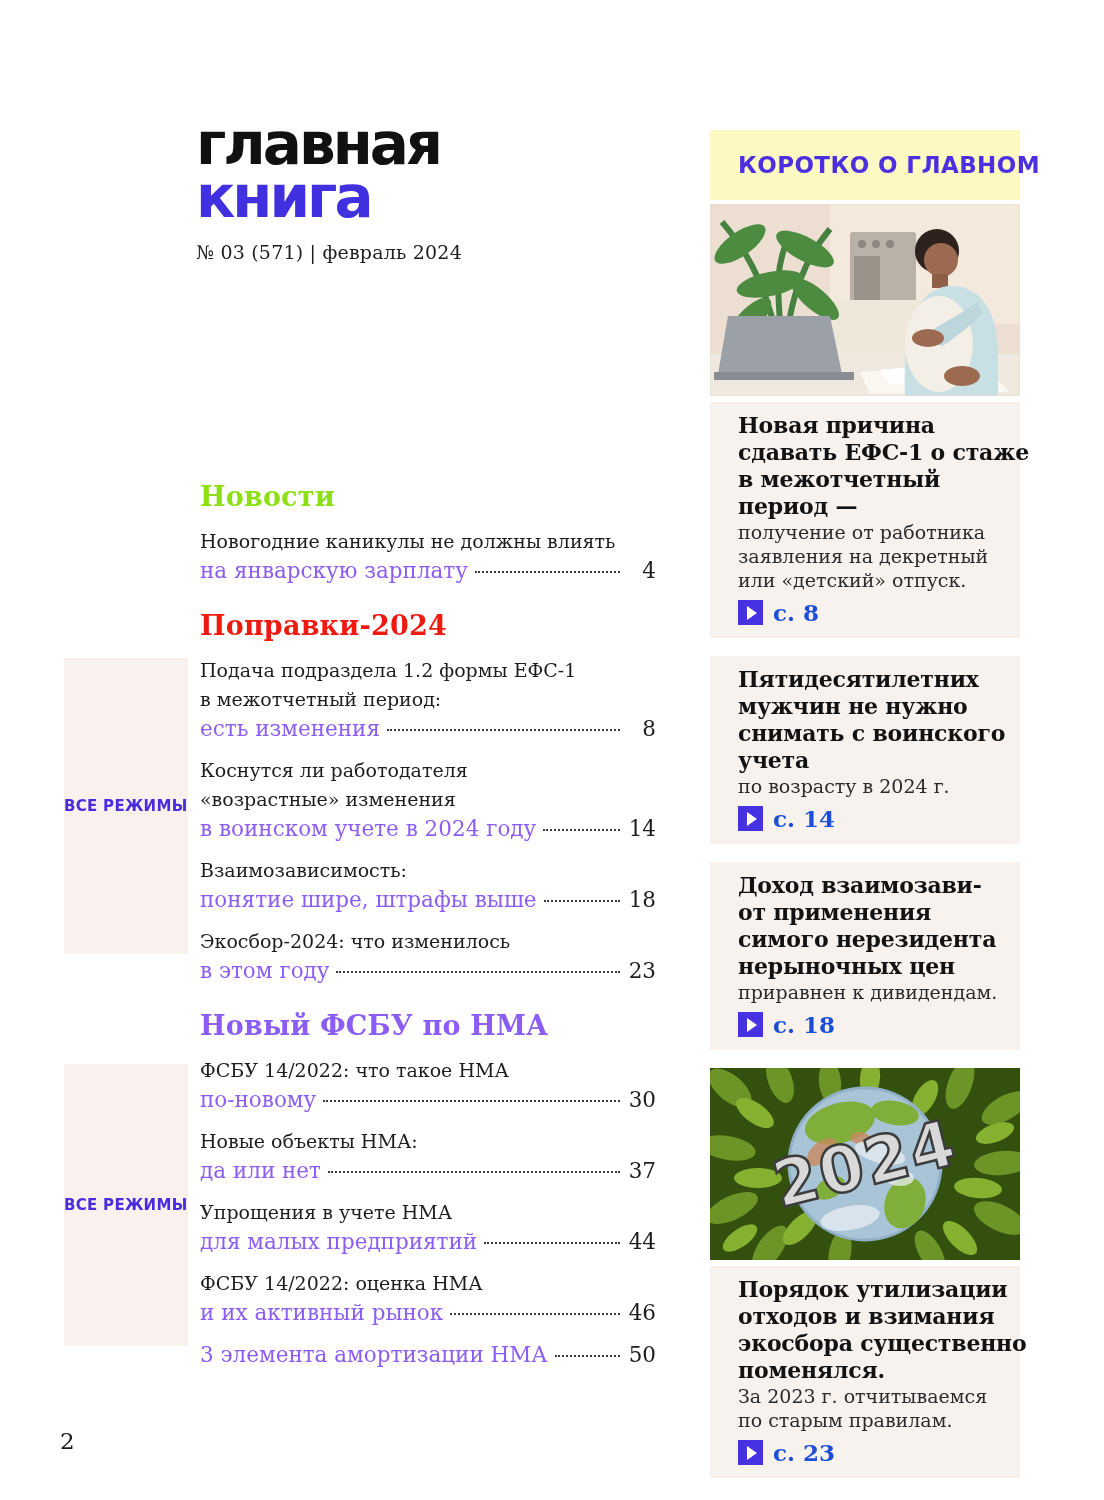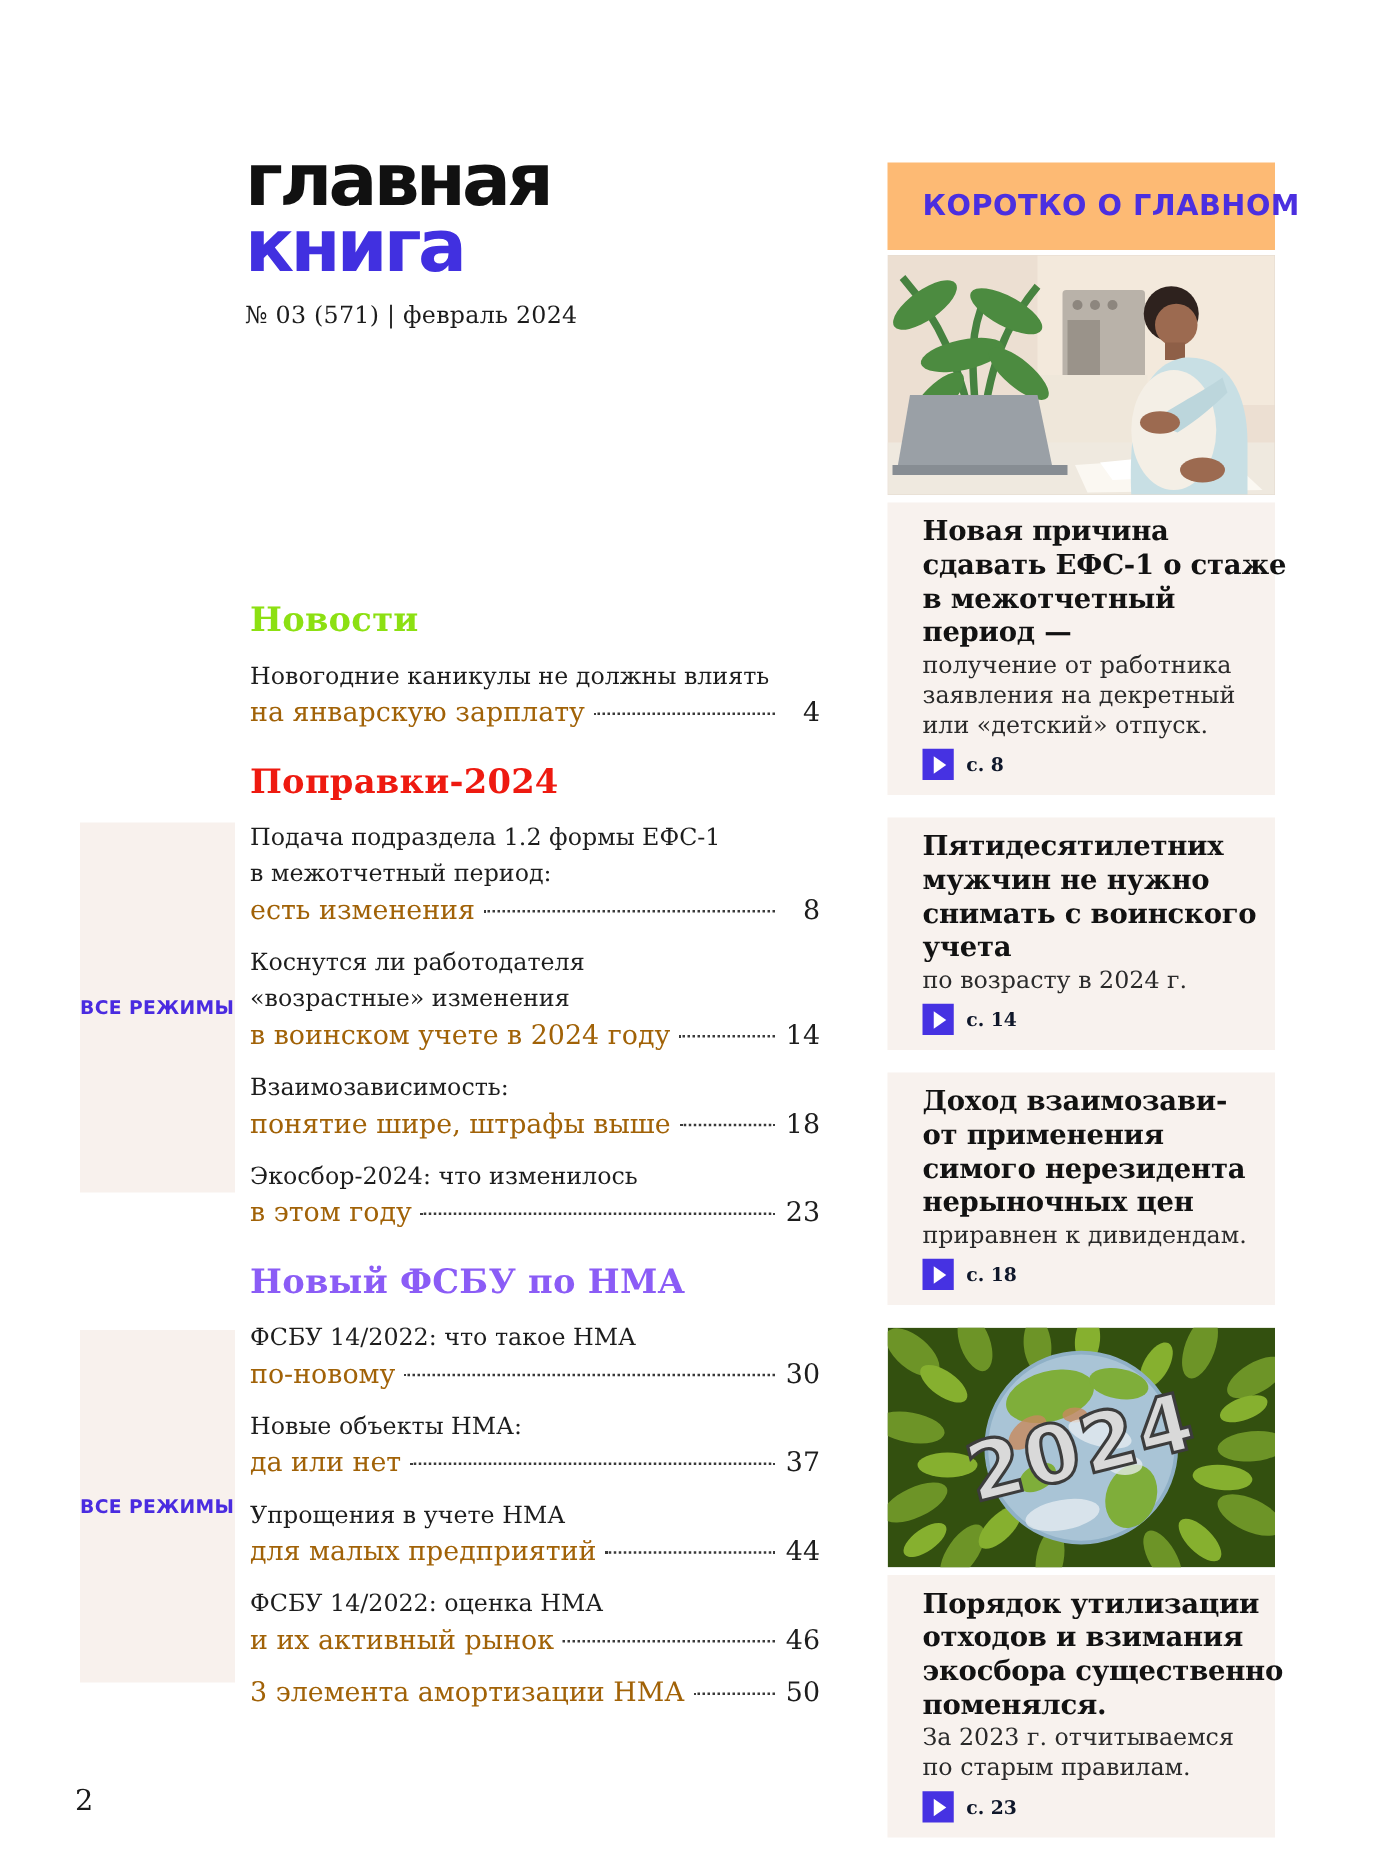--- a/index.html
+++ b/index.html
@@ -27,43 +27,43 @@
     font-size:15px; letter-spacing:0.3px; color:#4a2be0; white-space:nowrap; }
 
   
   .toc { position:absolute; left:200px; top:470px; width:456px; }
   .section-title { font-size:27px; font-weight:bold; line-height:30px;
     margin:26px 0 15px 0; letter-spacing:0.2px; }
   .section-title:first-child { margin-top:12px; }
   .toc-item { margin:0 0 13px 0; }
   .toc-line { font-size:19px; line-height:29px; white-space:nowrap; color:#1d1d1d; }
   .toc-lastrow { display:flex; align-items:baseline; font-size:21.5px; line-height:29px; }
-  .toc-lastrow .line-text { white-space:nowrap; color:#a16207; }
+  .toc-lastrow .line-text { white-space:nowrap; color:#8b5cf6; }
   .dots { flex:1 1 auto; border-bottom:2.4px dotted #3a3a3a; margin:0 6px 0 7px;
     transform:translateY(-5px); min-width:12px; }
   .pagenum { flex:0 0 auto; min-width:30px; text-align:right; color:#1d1d1d; }
 
   
   .sidebar { position:absolute; left:710px; top:130px; width:310px; }
-  .sidebar-header { height:70px; background:#fdba74; display:flex; align-items:center;
+  .sidebar-header { height:70px; background:#fef9c3; display:flex; align-items:center;
     padding-left:28px; margin-bottom:4px; }
   .sidebar-header-text { font-family:"DejaVu Sans","Liberation Sans",sans-serif;
     font-weight:bold; font-size:23px; letter-spacing:0.4px; color:#4b2fe0; white-space:nowrap; }
   .photo { width:310px; height:192px; margin-bottom:6px; overflow:hidden; }
   .photo svg { display:block; }
   .teaser { background:#f8f2ee; padding:10px 0 12px 28px; margin-bottom:18px; }
   .teaser-title-line { display:block; font-size:22px; font-weight:bold; line-height:27px;
     color:#121212; white-space:nowrap; letter-spacing:-0.2px; }
   .teaser-desc-line { display:block; font-size:19px; line-height:24px; color:#2a2a2a; white-space:nowrap; }
   .teaser-ref { display:flex; align-items:center; margin-top:7px; }
   .ref-arrow-box { width:25px; height:25px; background:#4632e2; display:flex;
     align-items:center; justify-content:center; margin-right:10px; }
   .ref-arrow-box .tri { width:0; height:0; border-top:7px solid transparent;
     border-bottom:7px solid transparent; border-left:10px solid #ffffff; margin-left:2px; }
-  .ref-text { font-size:15px; font-weight:bold; color:#0f172a; }
+  .ref-text { font-size:23px; font-weight:bold; color:#1d4ed8; }
 
   
   .folio { position:absolute; left:60px; top:1428px; font-size:23px; color:#1a1a1a; }
 </style>
 </head>
 <body>
 
 <div class="page">
 
   <div class="logo">

